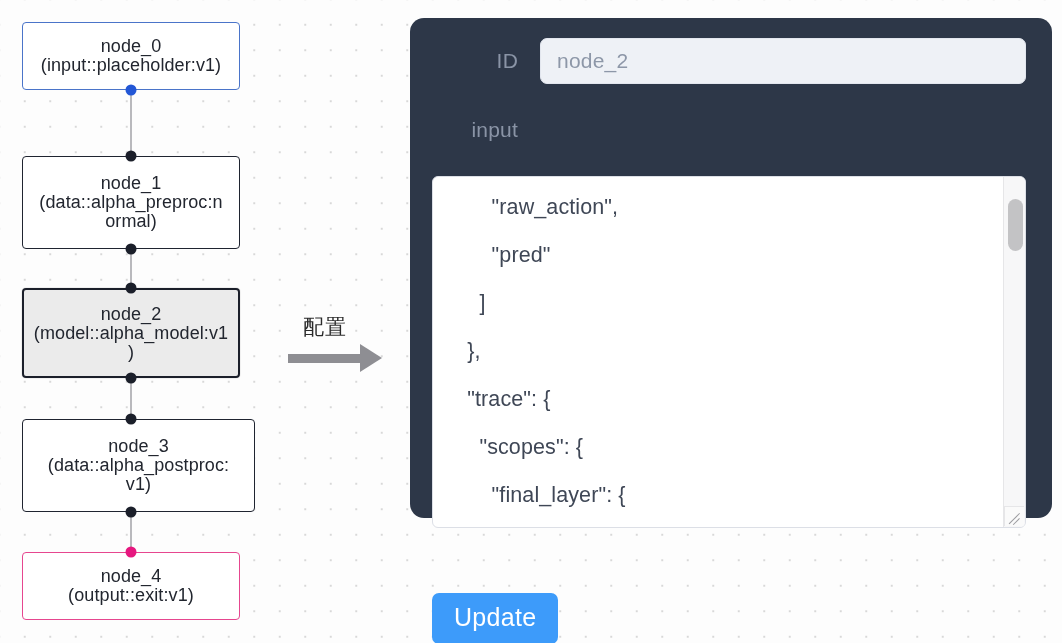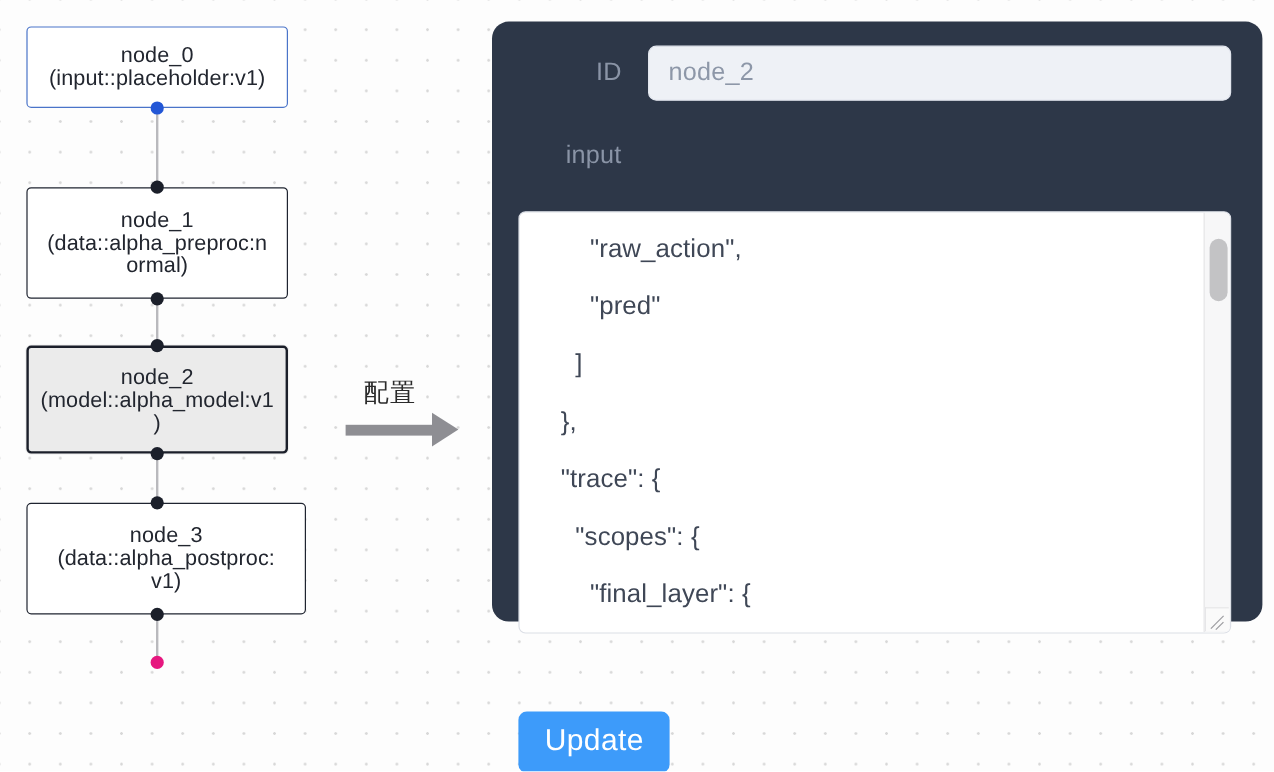--- a/index.html
+++ b/index.html
@@ -251,20 +251,24 @@
     <div class="handle" style="left:131px; top:378px;"></div>
 
     <div class="node" style="left:22px; top:419px; width:233px; height:93px;">
       <span class="nlabel">node_3
 (data::alpha_postproc:
 v1)</span>
     </div>
     <div class="handle" style="left:131px; top:419px;"></div>
     <div class="handle" style="left:131px; top:512px;"></div>
 
+    <div class="node n-output" style="left:22px; top:552px; width:218px; height:68px;">
+      <span class="nlabel">node_4
+(output::exit:v1)</span>
+    </div>
     <div class="handle h-pink" style="left:131px; top:552px;"></div>
   </div>
 
   <div id="arrow-group">
     <div id="arrow-caption">配置</div>
     <div id="arrow-shaft"></div>
     <div id="arrow-head"></div>
   </div>
 
   <div id="panel">

